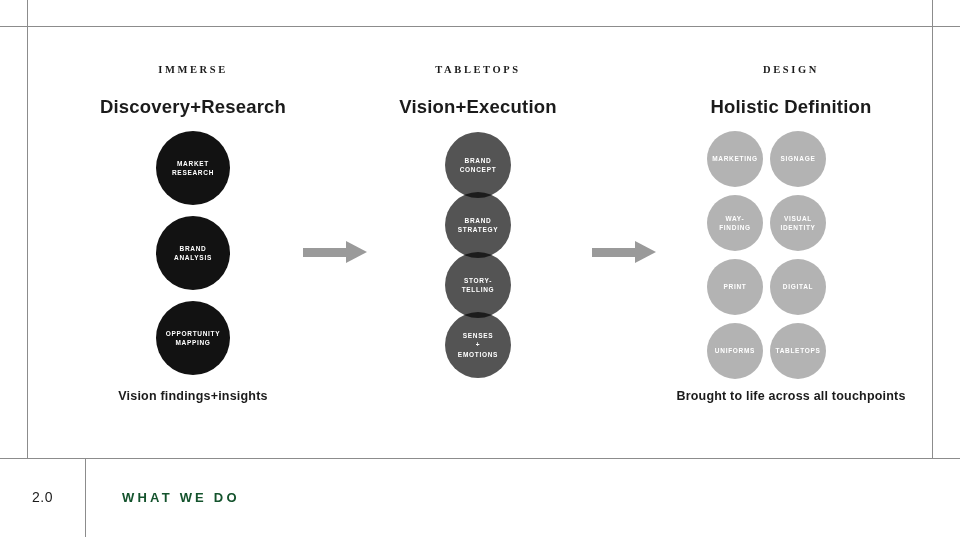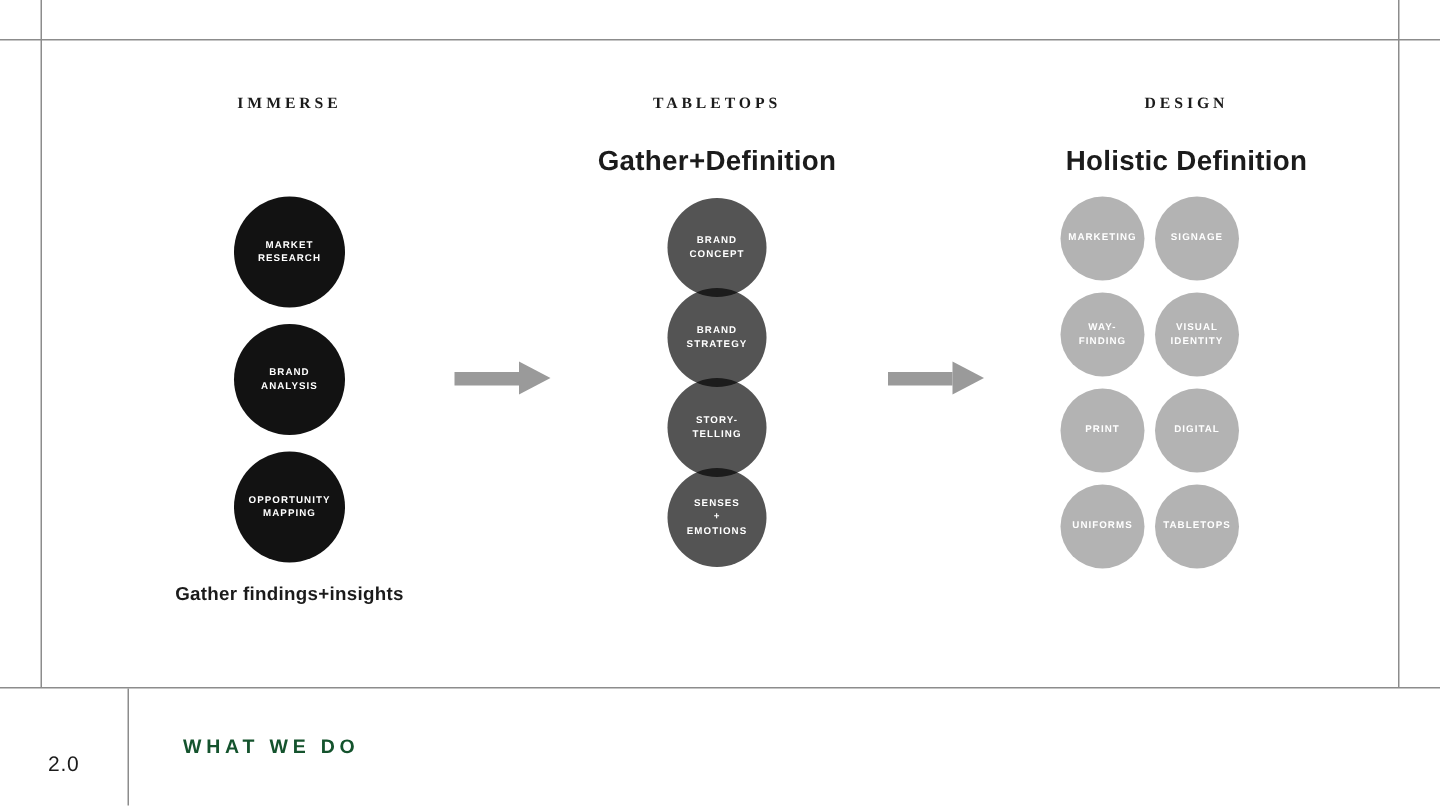--- a/index.html
+++ b/index.html
@@ -64,62 +64,62 @@
     position:absolute; left:43px; top:0; width:0; height:0;
     border-top:11.5px solid transparent; border-bottom:11.5px solid transparent;
     border-left-width:21px; border-left-style:solid;
   }
   .arrow-1 { left:303px; } .arrow-2 { left:592px; }
 
   
   .page-number {
     position:absolute; left:32px; top:489px; font-size:14px; color:#1b1b1b;
     letter-spacing:0.5px;
-    margin-top:12px;
   }
   .footer-label {
     position:absolute; left:122px; top:490px; font-size:13px; font-weight:700;
     letter-spacing:3.2px; color:#14532d; white-space:nowrap;
   }
 </style>
 </head>
 <body>
 
 <div class="stage">
 
   <div class="hline hline-top"></div>
   <div class="vline vline-left"></div>
   <div class="vline vline-right"></div>
   <div class="hline hline-footer"></div>
   <div class="vline vline-footer"></div>
 
   <div class="kicker cx1">IMMERSE</div>
+  <div class="title cx1">Discovery+Research</div>
   <div class="stack0">
       <div class="circle c0" style="background: rgb(18, 18, 18);">
         <div class="cline">MARKET</div>
         <div class="cline">RESEARCH</div>
       </div>
       <div class="circle c0" style="background: rgb(18, 18, 18);">
         <div class="cline">BRAND</div>
         <div class="cline">ANALYSIS</div>
       </div>
       <div class="circle c0" style="background: rgb(18, 18, 18);">
         <div class="cline">OPPORTUNITY</div>
         <div class="cline">MAPPING</div>
       </div>
     </div>
-  <div class="caption cx1">Gather findings+insights</div>
+  <div class="caption cx1">Vision findings+insights</div>
 
   <div class="arrow arrow-1">
     <div class="shaft" style="background: rgb(154, 154, 154);"></div>
     <div class="head" style="border-left-color: rgb(154, 154, 154);"></div>
   </div>
 
   <div class="kicker cx2">TABLETOPS</div>
-  <div class="title cx2">Gather+Definition</div>
+  <div class="title cx2">Vision+Execution</div>
   <div class="stack1">
       <div class="circle c1" style="background: rgb(84, 84, 84);">
         <div class="cline">BRAND</div>
         <div class="cline">CONCEPT</div>
       </div>
       <div class="circle c1" style="background: rgb(84, 84, 84);">
         <div class="cline">BRAND</div>
         <div class="cline">STRATEGY</div>
       </div>
       <div class="circle c1" style="background: rgb(84, 84, 84);">
@@ -161,17 +161,18 @@
       <div class="circle c2" style="background: rgb(179, 179, 179);">
         <div class="cline">DIGITAL</div>
       </div>
       <div class="circle c2" style="background: rgb(179, 179, 179);">
         <div class="cline">UNIFORMS</div>
       </div>
       <div class="circle c2" style="background: rgb(179, 179, 179);">
         <div class="cline">TABLETOPS</div>
       </div>
     </div>
+  <div class="caption cx3">Brought to life across all touchpoints</div>
 
   <div class="page-number">2.0</div>
   <div class="footer-label">WHAT WE DO</div>
 
 </div>
 
 </body></html>

